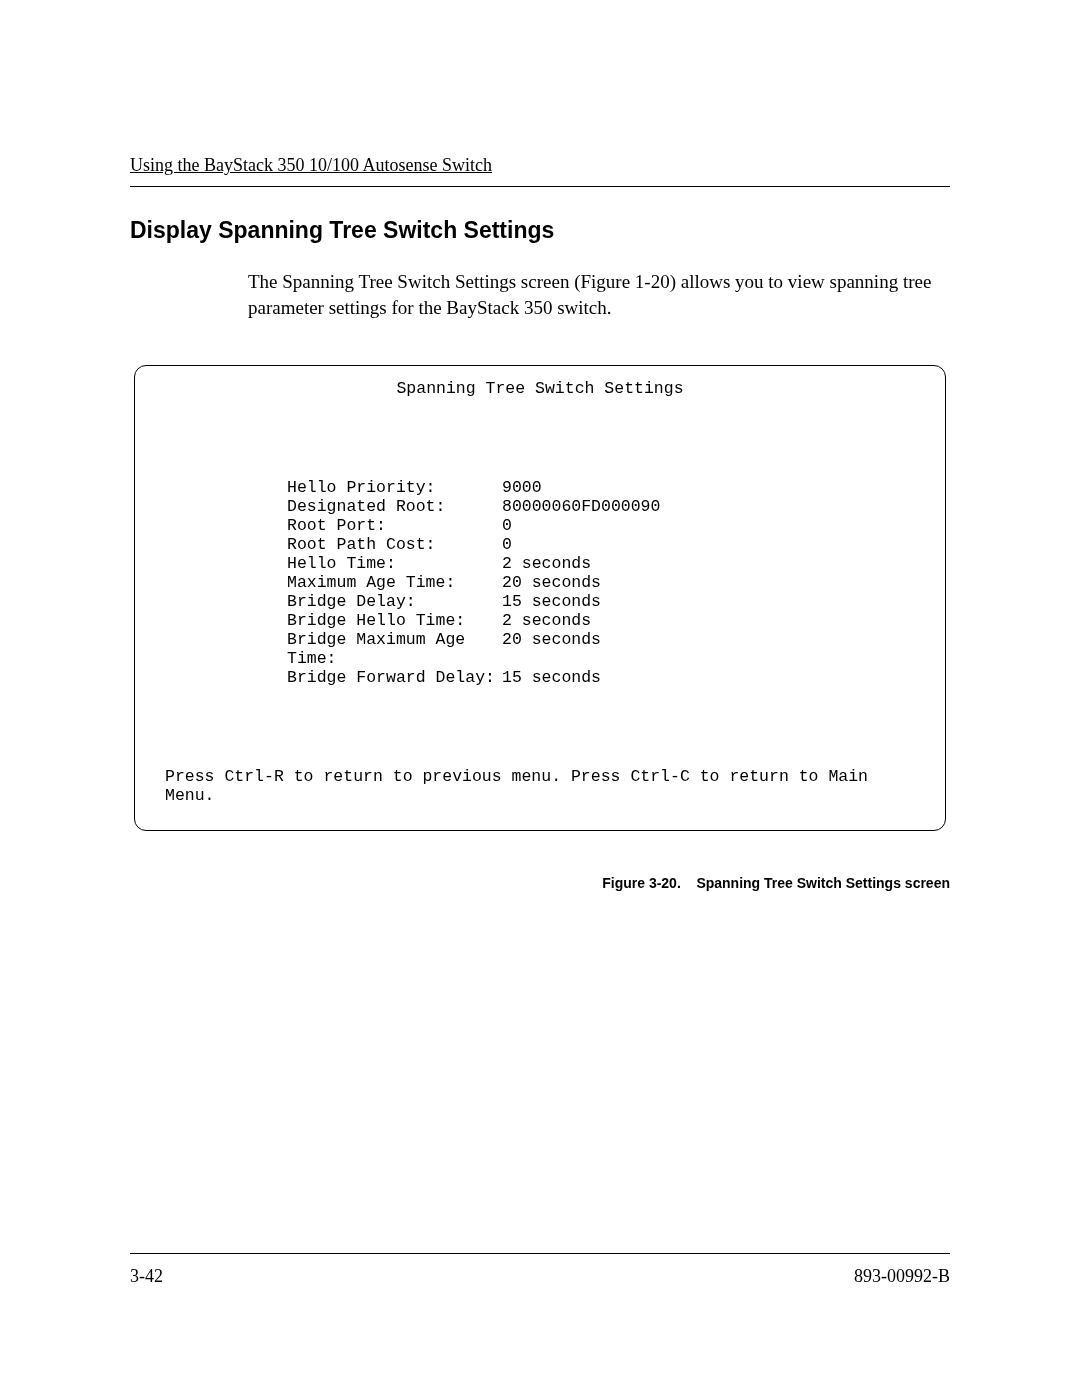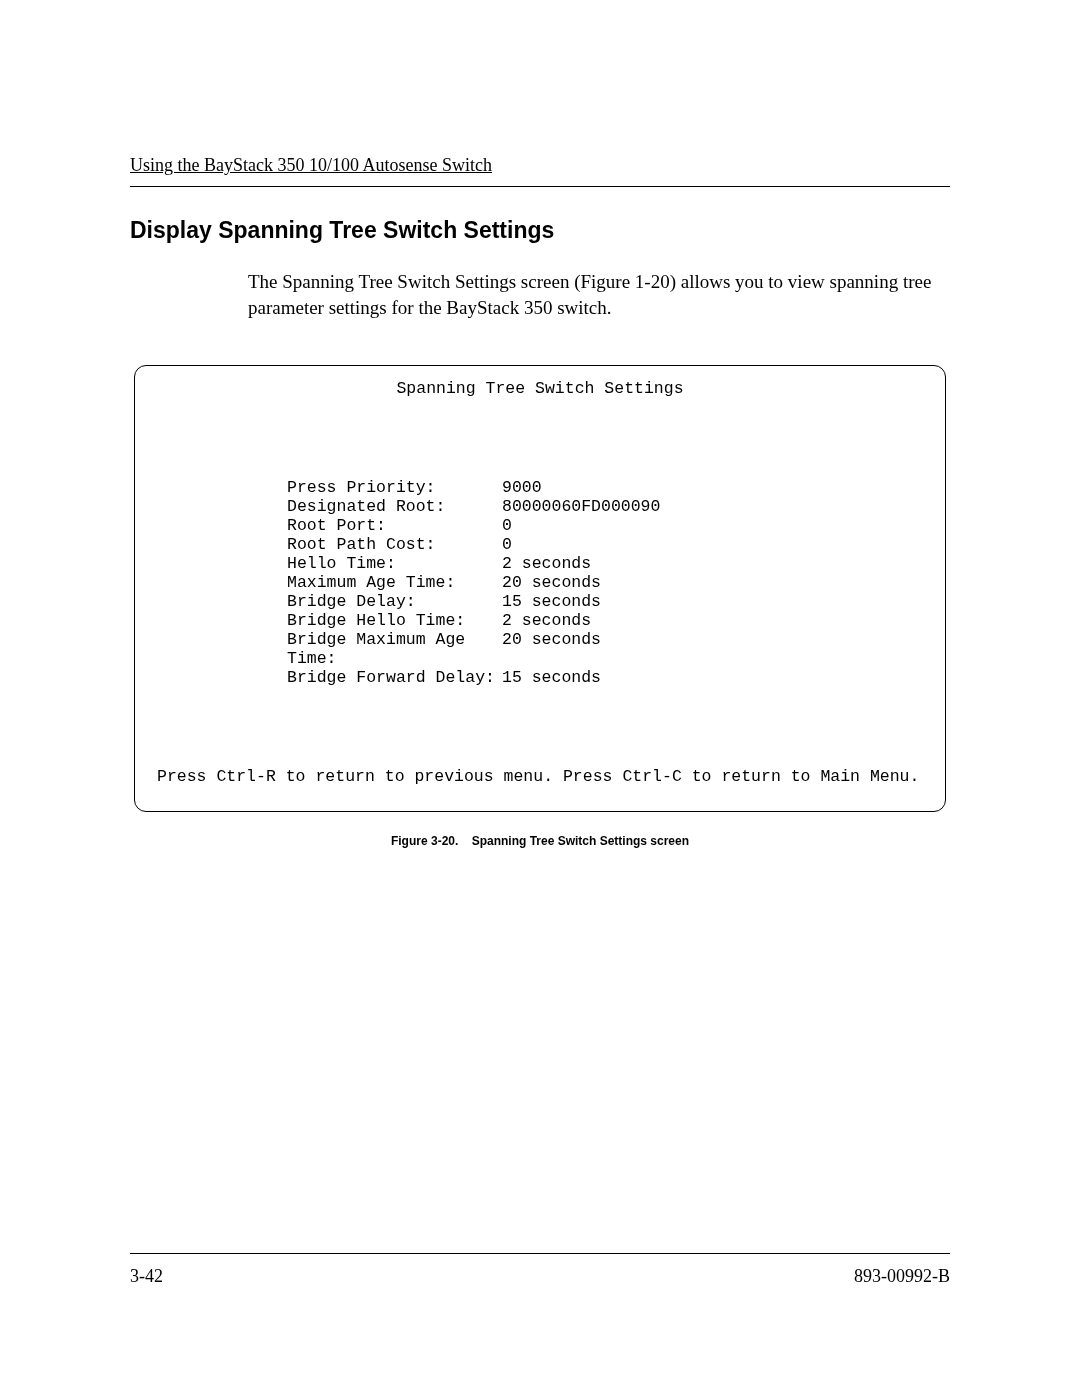--- a/index.html
+++ b/index.html
@@ -60,29 +60,29 @@
     }
     .settings-row {
       display: flex;
     }
     .settings-label {
       width: 215px;
     }
     .settings-value {
     }
     .footer-instruction {
-      margin-left: 0;
+      margin-left: 8px;
       margin-top: 20px;
     }
     .figure-caption {
       font-family: Arial, Helvetica, sans-serif;
-      font-size: 12px;
+      font-size: 14px;
       font-weight: bold;
-      text-align: center;
-      margin-top: 22px;
+      text-align: right;
+      margin-top: 44px;
     }
     .page-footer {
       position: absolute;
       bottom: 110px;
       left: 130px;
       right: 130px;
       border-top: 1.5px solid #000;
       padding-top: 12px;
       display: flex;
       justify-content: space-between;
@@ -97,21 +97,21 @@
   <div class="running-header">Using the BayStack 350 10/100 Autosense Switch</div>
 
   <h2 class="section-heading">Display Spanning Tree Switch Settings</h2>
 
   <p class="body-text">The Spanning Tree Switch Settings screen (Figure 1-20) allows you to view spanning tree parameter settings for the BayStack 350 switch.</p>
 
   <div class="figure-box">
     <div class="screen-title">Spanning Tree Switch Settings</div>
     <div class="settings-block">
       <div class="settings-row">
-        <span class="settings-label">Press Priority:</span>
+        <span class="settings-label">Hello Priority:</span>
         <span class="settings-value">9000</span>
       </div>
       <div class="settings-row">
         <span class="settings-label">Designated Root:</span>
         <span class="settings-value">80000060FD000090</span>
       </div>
       <div class="settings-row">
         <span class="settings-label">Root Port:</span>
         <span class="settings-value">0</span>
       </div>

